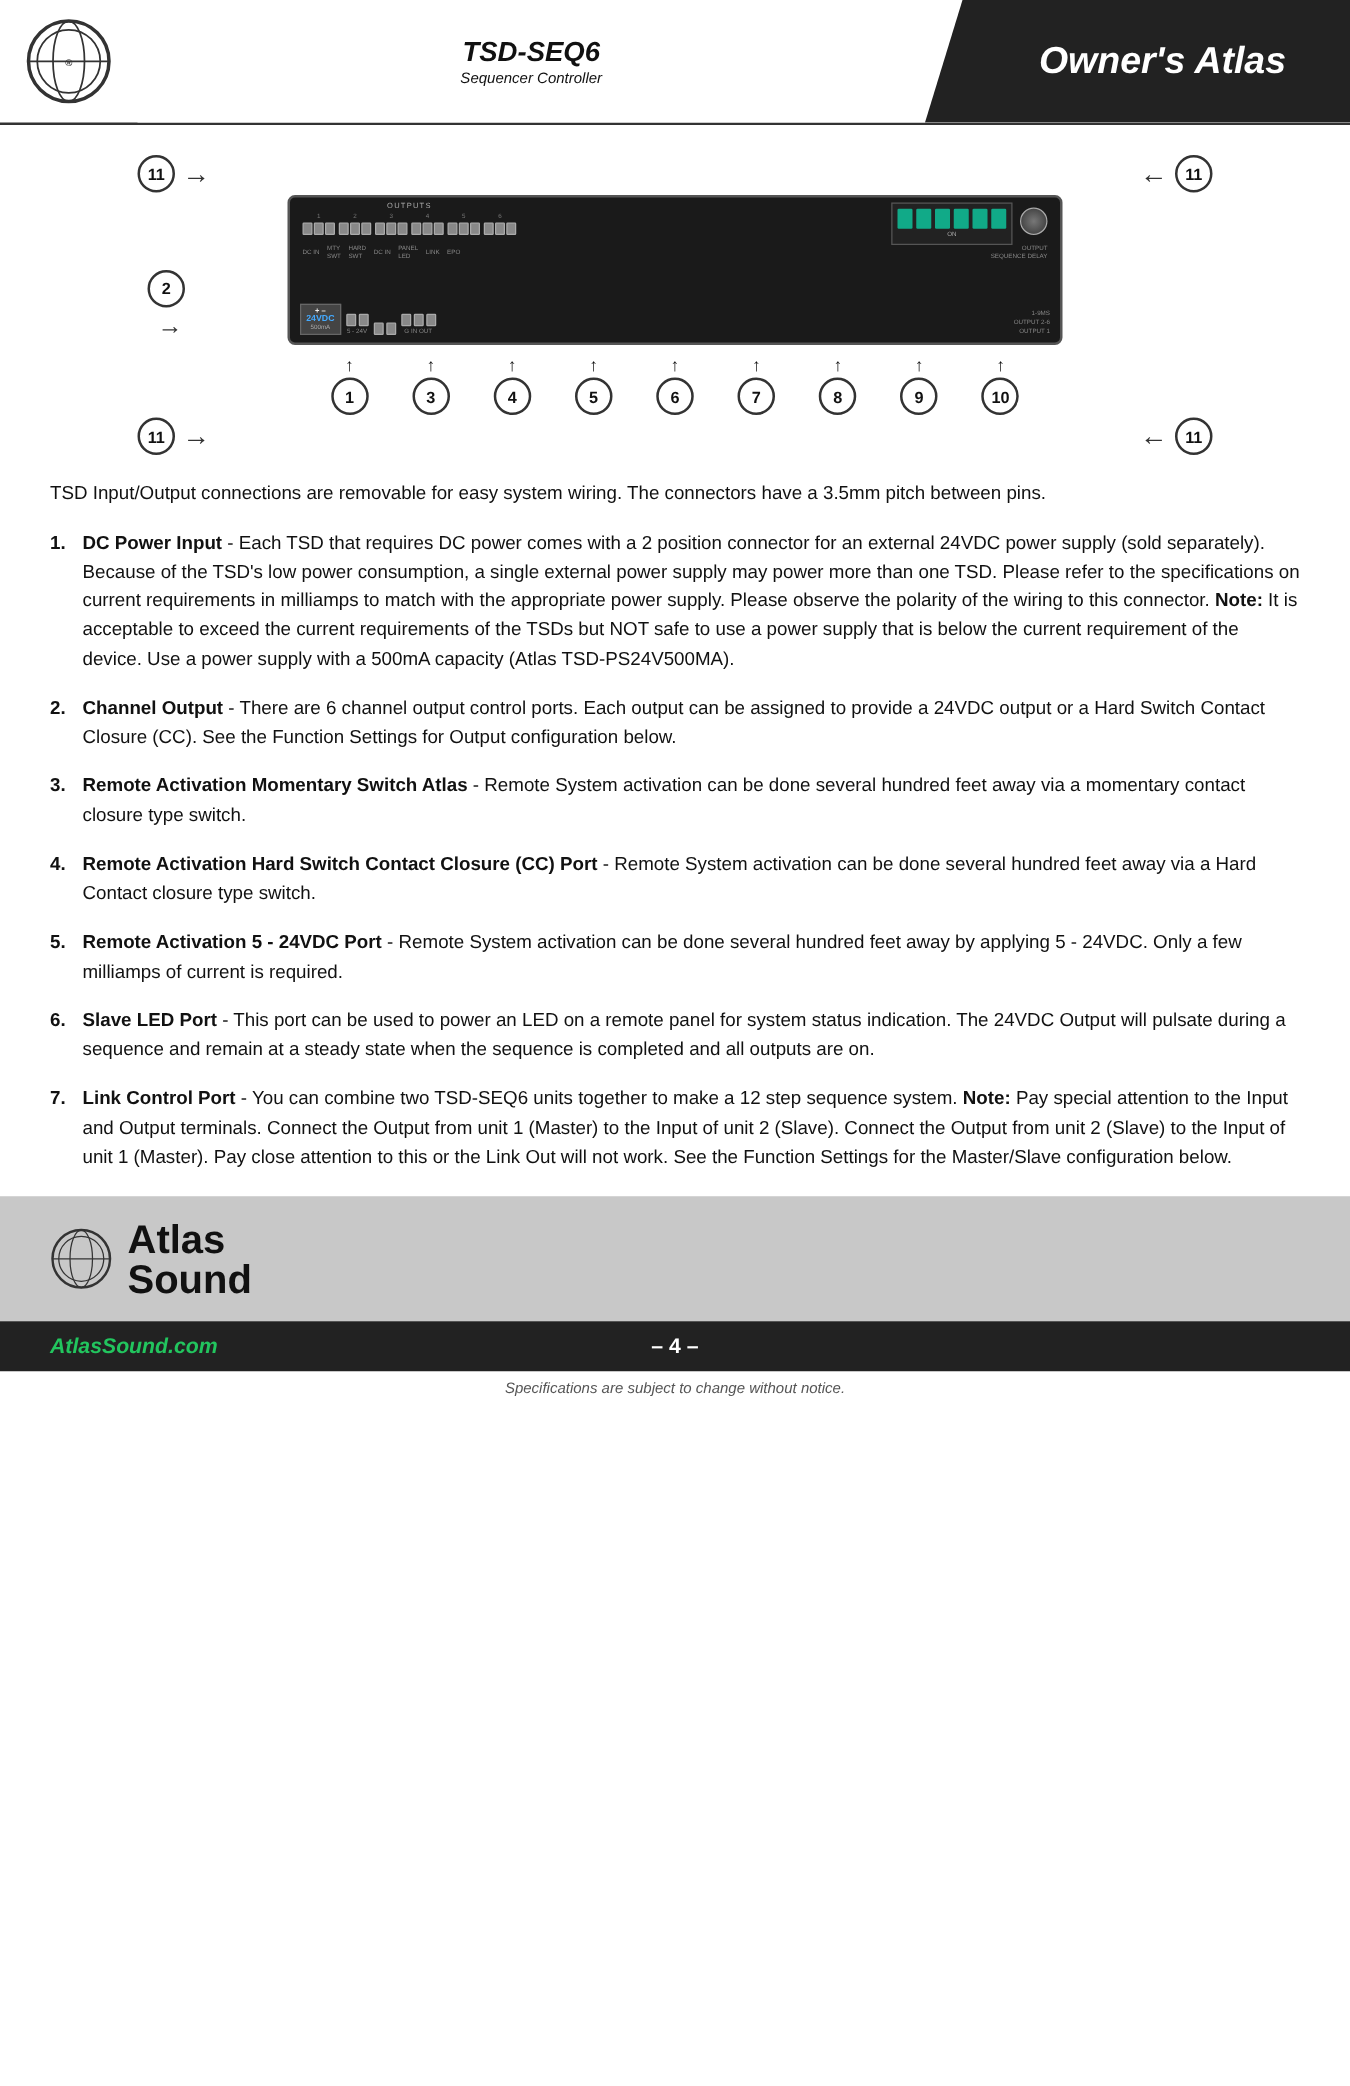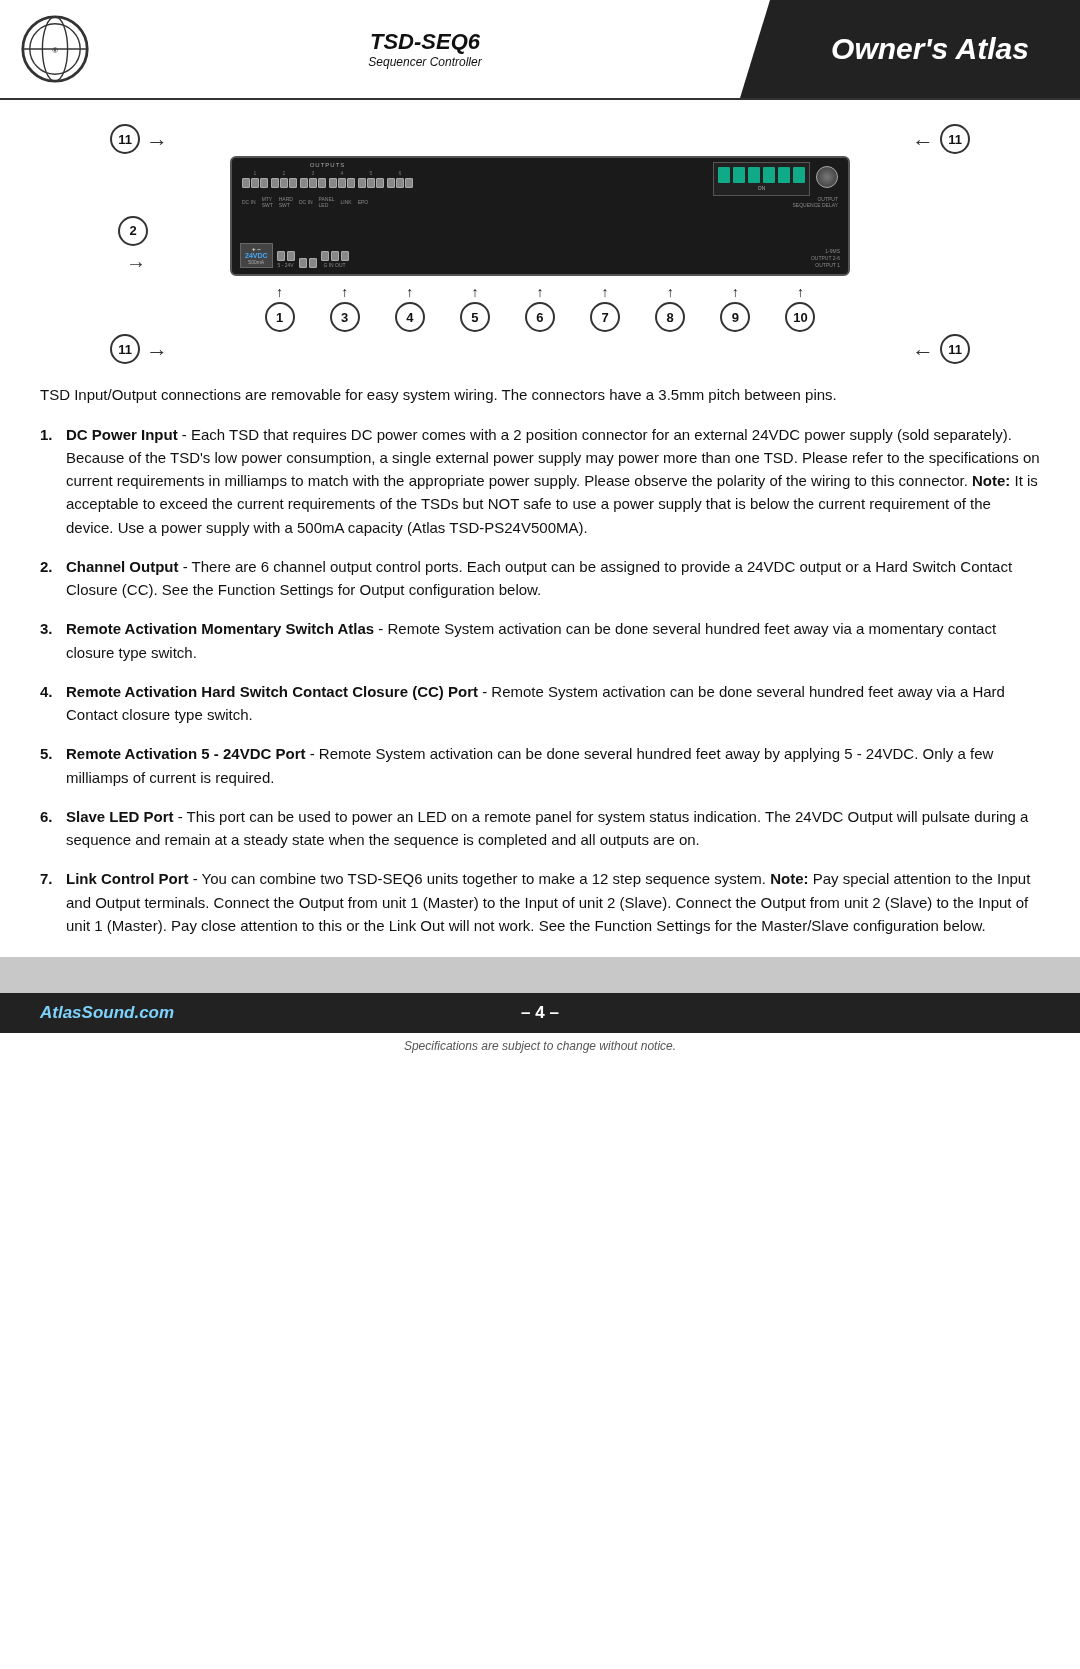--- a/index.html
+++ b/index.html
@@ -144,21 +144,21 @@
       display: flex;
       align-items: center;
       padding: 0 40px;
       height: 40px;
       gap: 0;
     }
     .footer-website {
       font-size: 17px;
       font-weight: bold;
       font-style: italic;
-      color: #7dd3fc;
+      color: #22c55e;
       flex: 1;
     }
     .footer-page-num {
       font-size: 17px;
       font-weight: bold;
       color: #fff;
       flex: 1;
       text-align: center;
     }
 
@@ -494,20 +494,33 @@
       <span class="list-num">7.</span>
       <span class="list-content">
         <b>Link Control Port</b> - You can combine two TSD-SEQ6 units together to make a 12 step sequence system. <b>Note:</b> Pay special attention to the Input and Output terminals. Connect the Output from unit 1 (Master) to the Input of unit 2 (Slave). Connect the Output from unit 2 (Slave) to the Input of unit 1 (Master). Pay close attention to this or the Link Out will not work. See the Function Settings for the Master/Slave configuration below.
       </span>
     </li>
   </ol>
 
 </div>
 
 <div class="footer-main">
+  <div class="footer-logo-area">
+
+    <svg class="atlas-logo-small" viewBox="0 0 100 100" xmlns="http://www.w3.org/2000/svg">
+      <circle cx="50" cy="50" r="46" fill="none" stroke="#333" stroke-width="4"></circle>
+      <circle cx="50" cy="50" r="36" fill="none" stroke="#333" stroke-width="2"></circle>
+      <ellipse cx="50" cy="50" rx="18" ry="46" fill="none" stroke="#333" stroke-width="2"></ellipse>
+      <line x1="4" y1="50" x2="96" y2="50" stroke="#333" stroke-width="2"></line>
+    </svg>
+    <div>
+      <div class="footer-atlas-text">Atlas</div>
+      <div class="footer-atlas-text sound">Sound</div>
+    </div>
+  </div>
 </div>
 
 <div class="footer-bottom">
   <span class="footer-website">AtlasSound.com</span>
   <span class="footer-page-num">– 4 –</span>
   <div style="flex:1;"></div>
 </div>
 
 <div class="footer-disclaimer">Specifications are subject to change without notice.</div>
 

